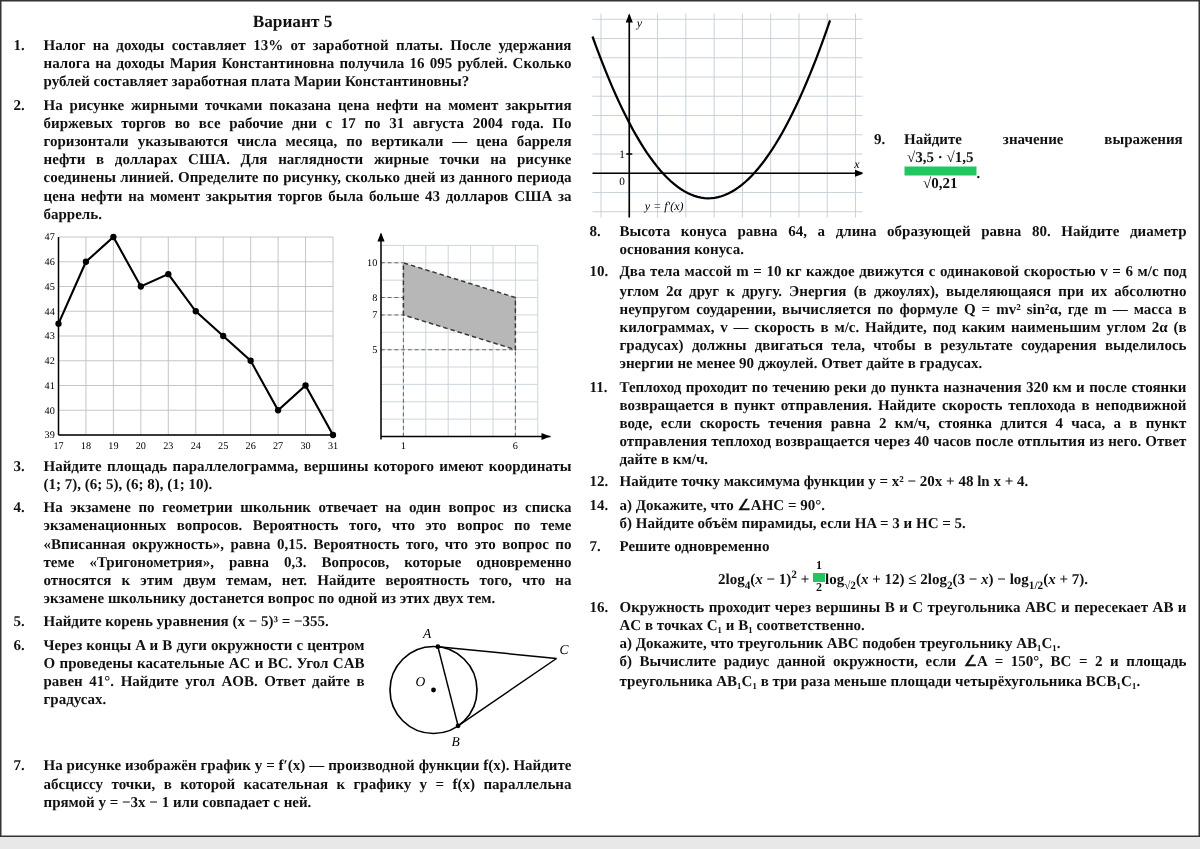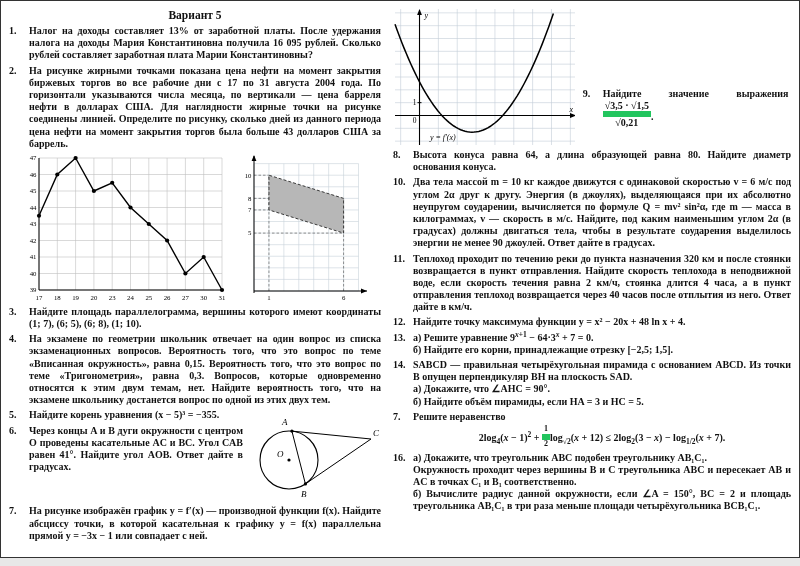--- a/index.html
+++ b/index.html
@@ -250,47 +250,39 @@
     <div class="problem">
       <span class="num">11.</span>
       <div class="body">Теплоход проходит по течению реки до пункта назначения 320 км и после стоянки возвращается в пункт отправления. Найдите скорость теплохода в неподвижной воде, если скорость течения равна 2 км/ч, стоянка длится 4 часа, а в пункт отправления теплоход возвращается через 40 часов после отплытия из него. Ответ дайте в км/ч.</div>
     </div>
 
     <div class="problem">
       <span class="num">12.</span>
       <div class="body">Найдите точку максимума функции y = x² − 20x + 48 ln x + 4.</div>
     </div>
 
-    <div class="problem">
-      <span class="num">13.</span>
-      <div class="body">
-        <div>а) Решите уравнение 9<sup><i>x</i>+1</sup> − 64·3<sup><i>x</i></sup> + 7 = 0.</div>
-        <div>б) Найдите его корни, принадлежащие отрезку [−2,5; 1,5].</div>
-      </div>
-    </div>
 
     <div class="problem">
       <span class="num">14.</span>
       <div class="body">
-        <div>SABCD — правильная четырёхугольная пирамида с основанием ABCD. Из точки B опущен перпендикуляр BH на плоскость SAD.</div>
         <div>а) Докажите, что ∠AHC = 90°.</div>
         <div>б) Найдите объём пирамиды, если HA = 3 и HC = 5.</div>
       </div>
     </div>
 
     <div class="problem">
       <span class="num">7.</span>
       <div class="body">
-        <span>Решите неравенство</span>
+        <span>Решите одновременно</span>
         <div class="formula">2log<sub>4</sub>(<i>x</i> − 1)<sup>2</sup> + <span class="frac sm"><span class="top">1</span><span class="bot">2</span></span>log<sub>√2</sub>(<i>x</i> + 12) ≤ 2log<sub>2</sub>(3 − <i>x</i>) − log<sub>1/2</sub>(<i>x</i> + 7).</div>
       </div>
     </div>
 
     <div class="problem">
       <span class="num">16.</span>
       <div class="body">
+        <div>Окружность проходит через вершины B и C треугольника ABC и пересекает AB и AC в точках C₁ и B₁ соответственно.</div>
         <div>а) Докажите, что треугольник ABC подобен треугольнику AB₁C₁.</div>
-        <div>Окружность проходит через вершины B и C треугольника ABC и пересекает AB и AC в точках C₁ и B₁ соответственно.</div>
         <div>б) Вычислите радиус данной окружности, если ∠A = 150°, BC = 2 и площадь треугольника AB₁C₁ в три раза меньше площади четырёхугольника BCB₁C₁.</div>
       </div>
     </div>
   </div>
 </div>
 
 </body></html>

